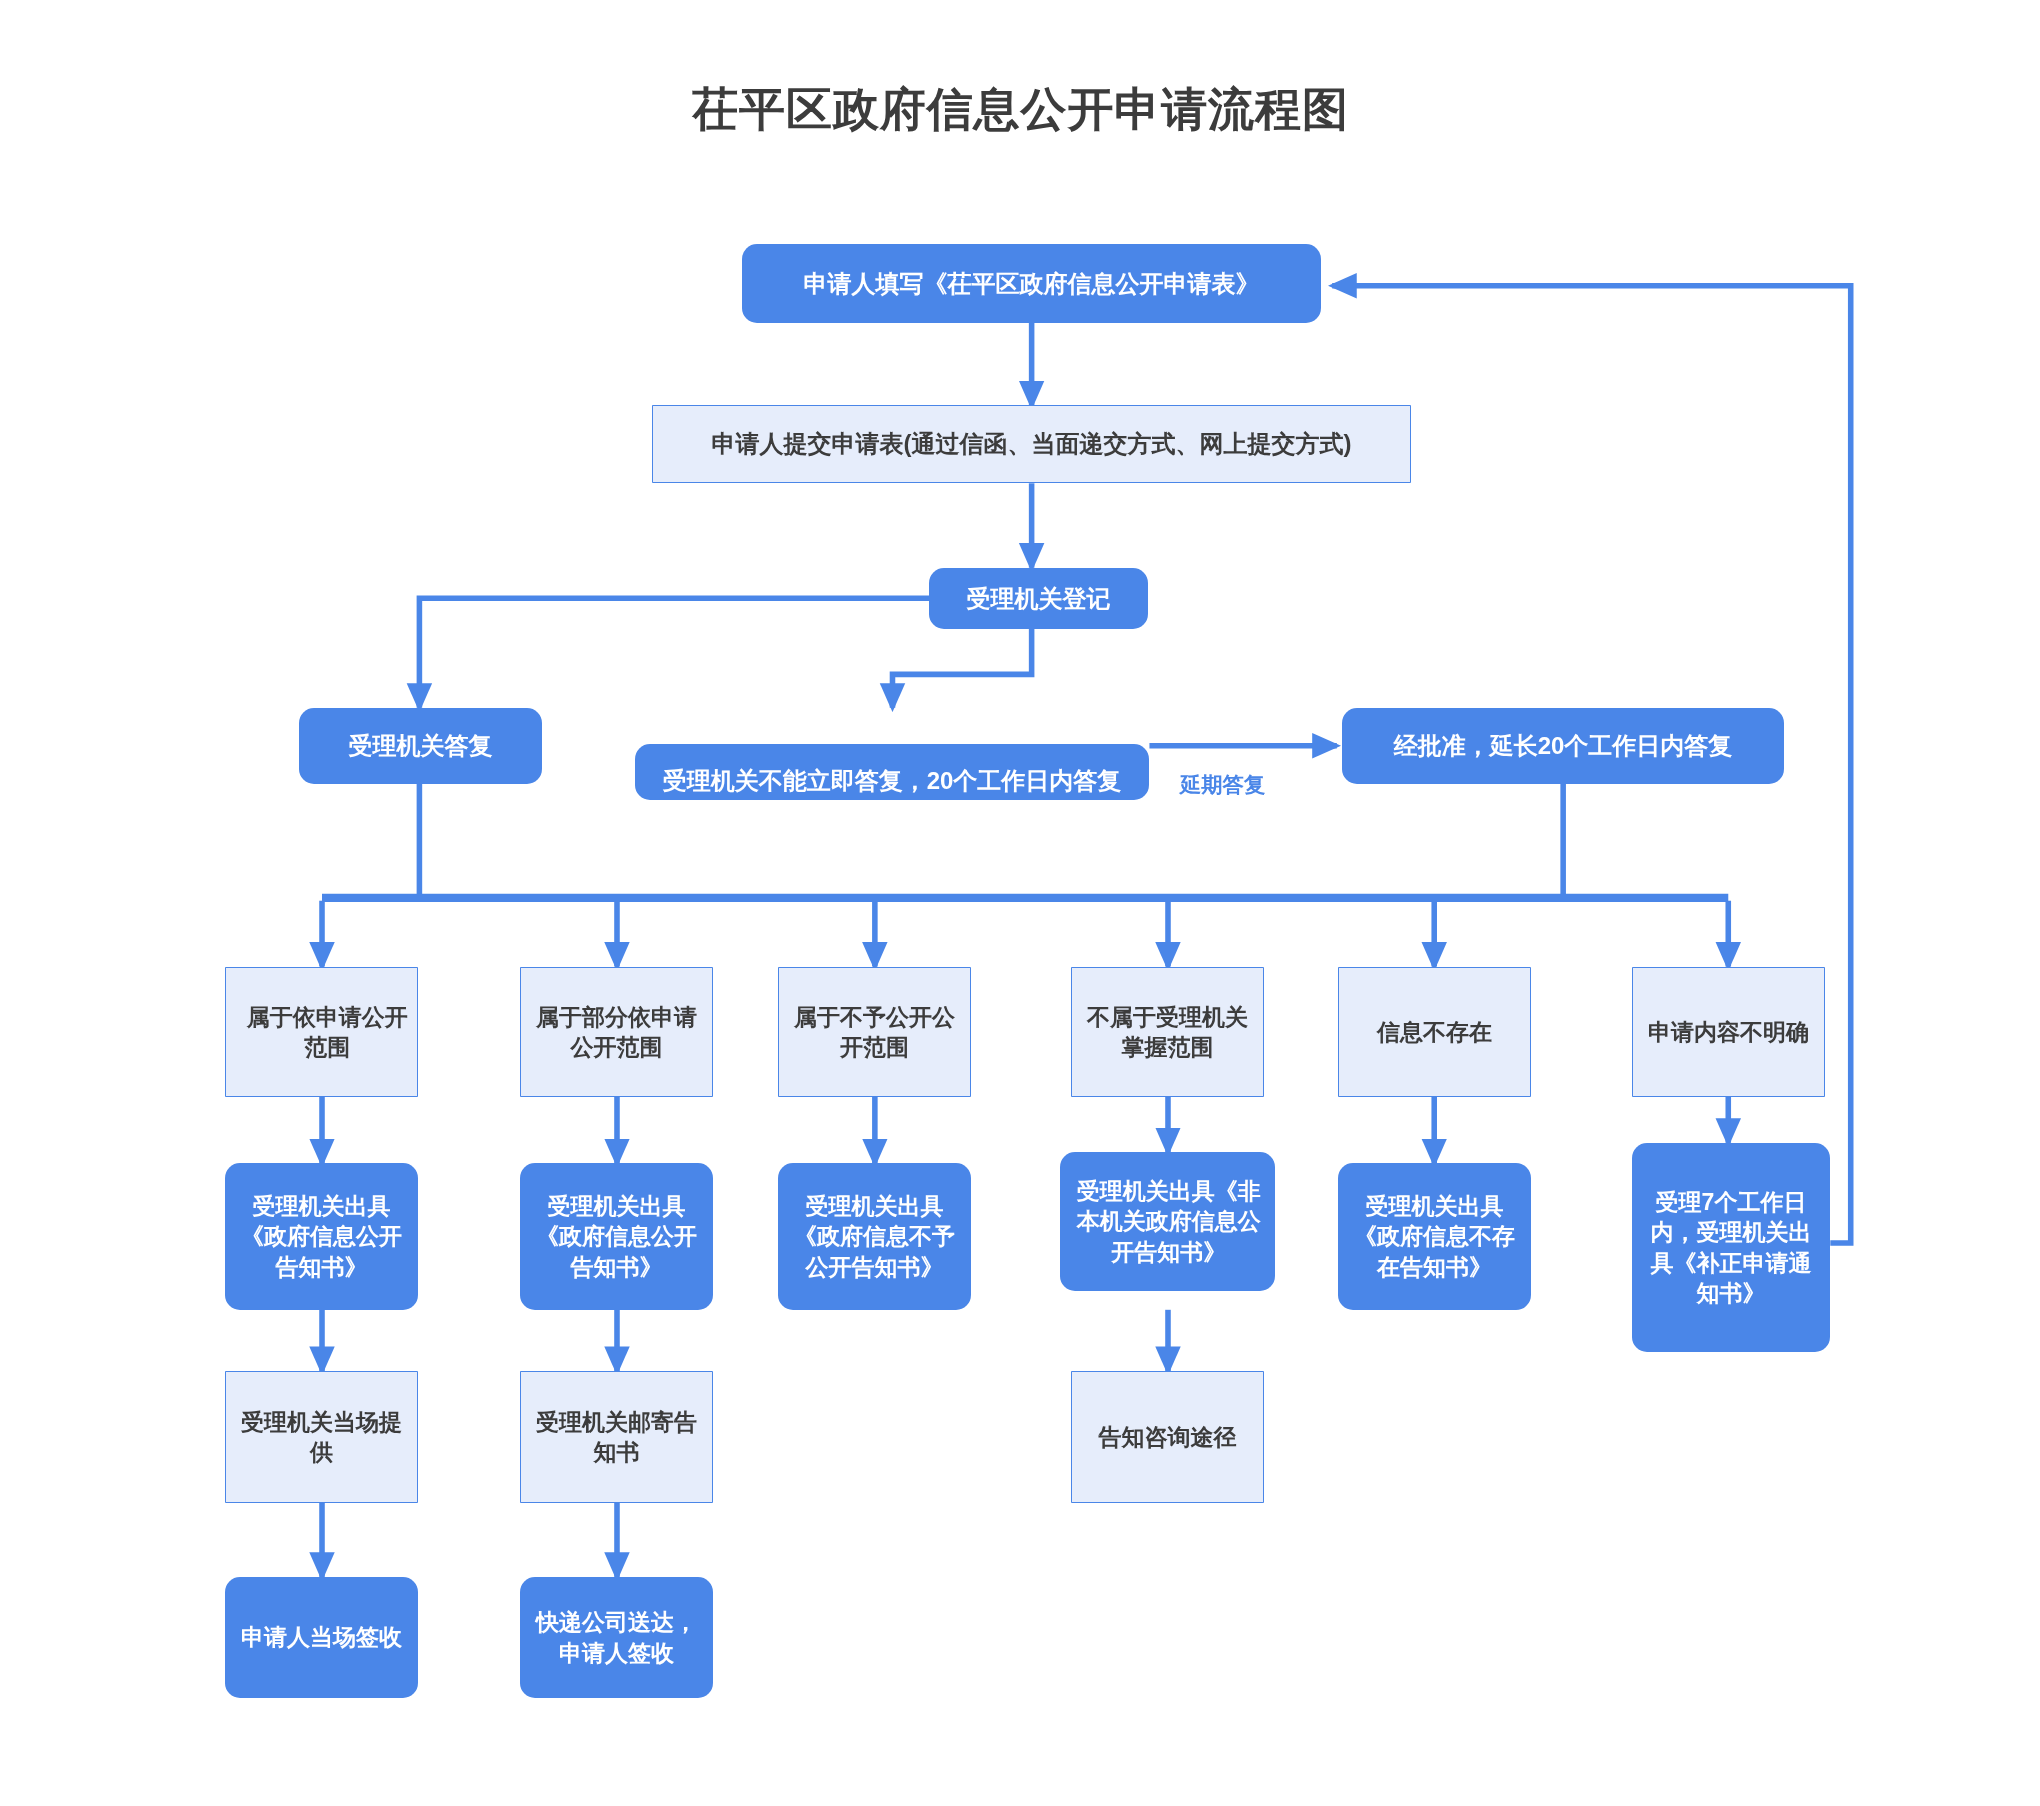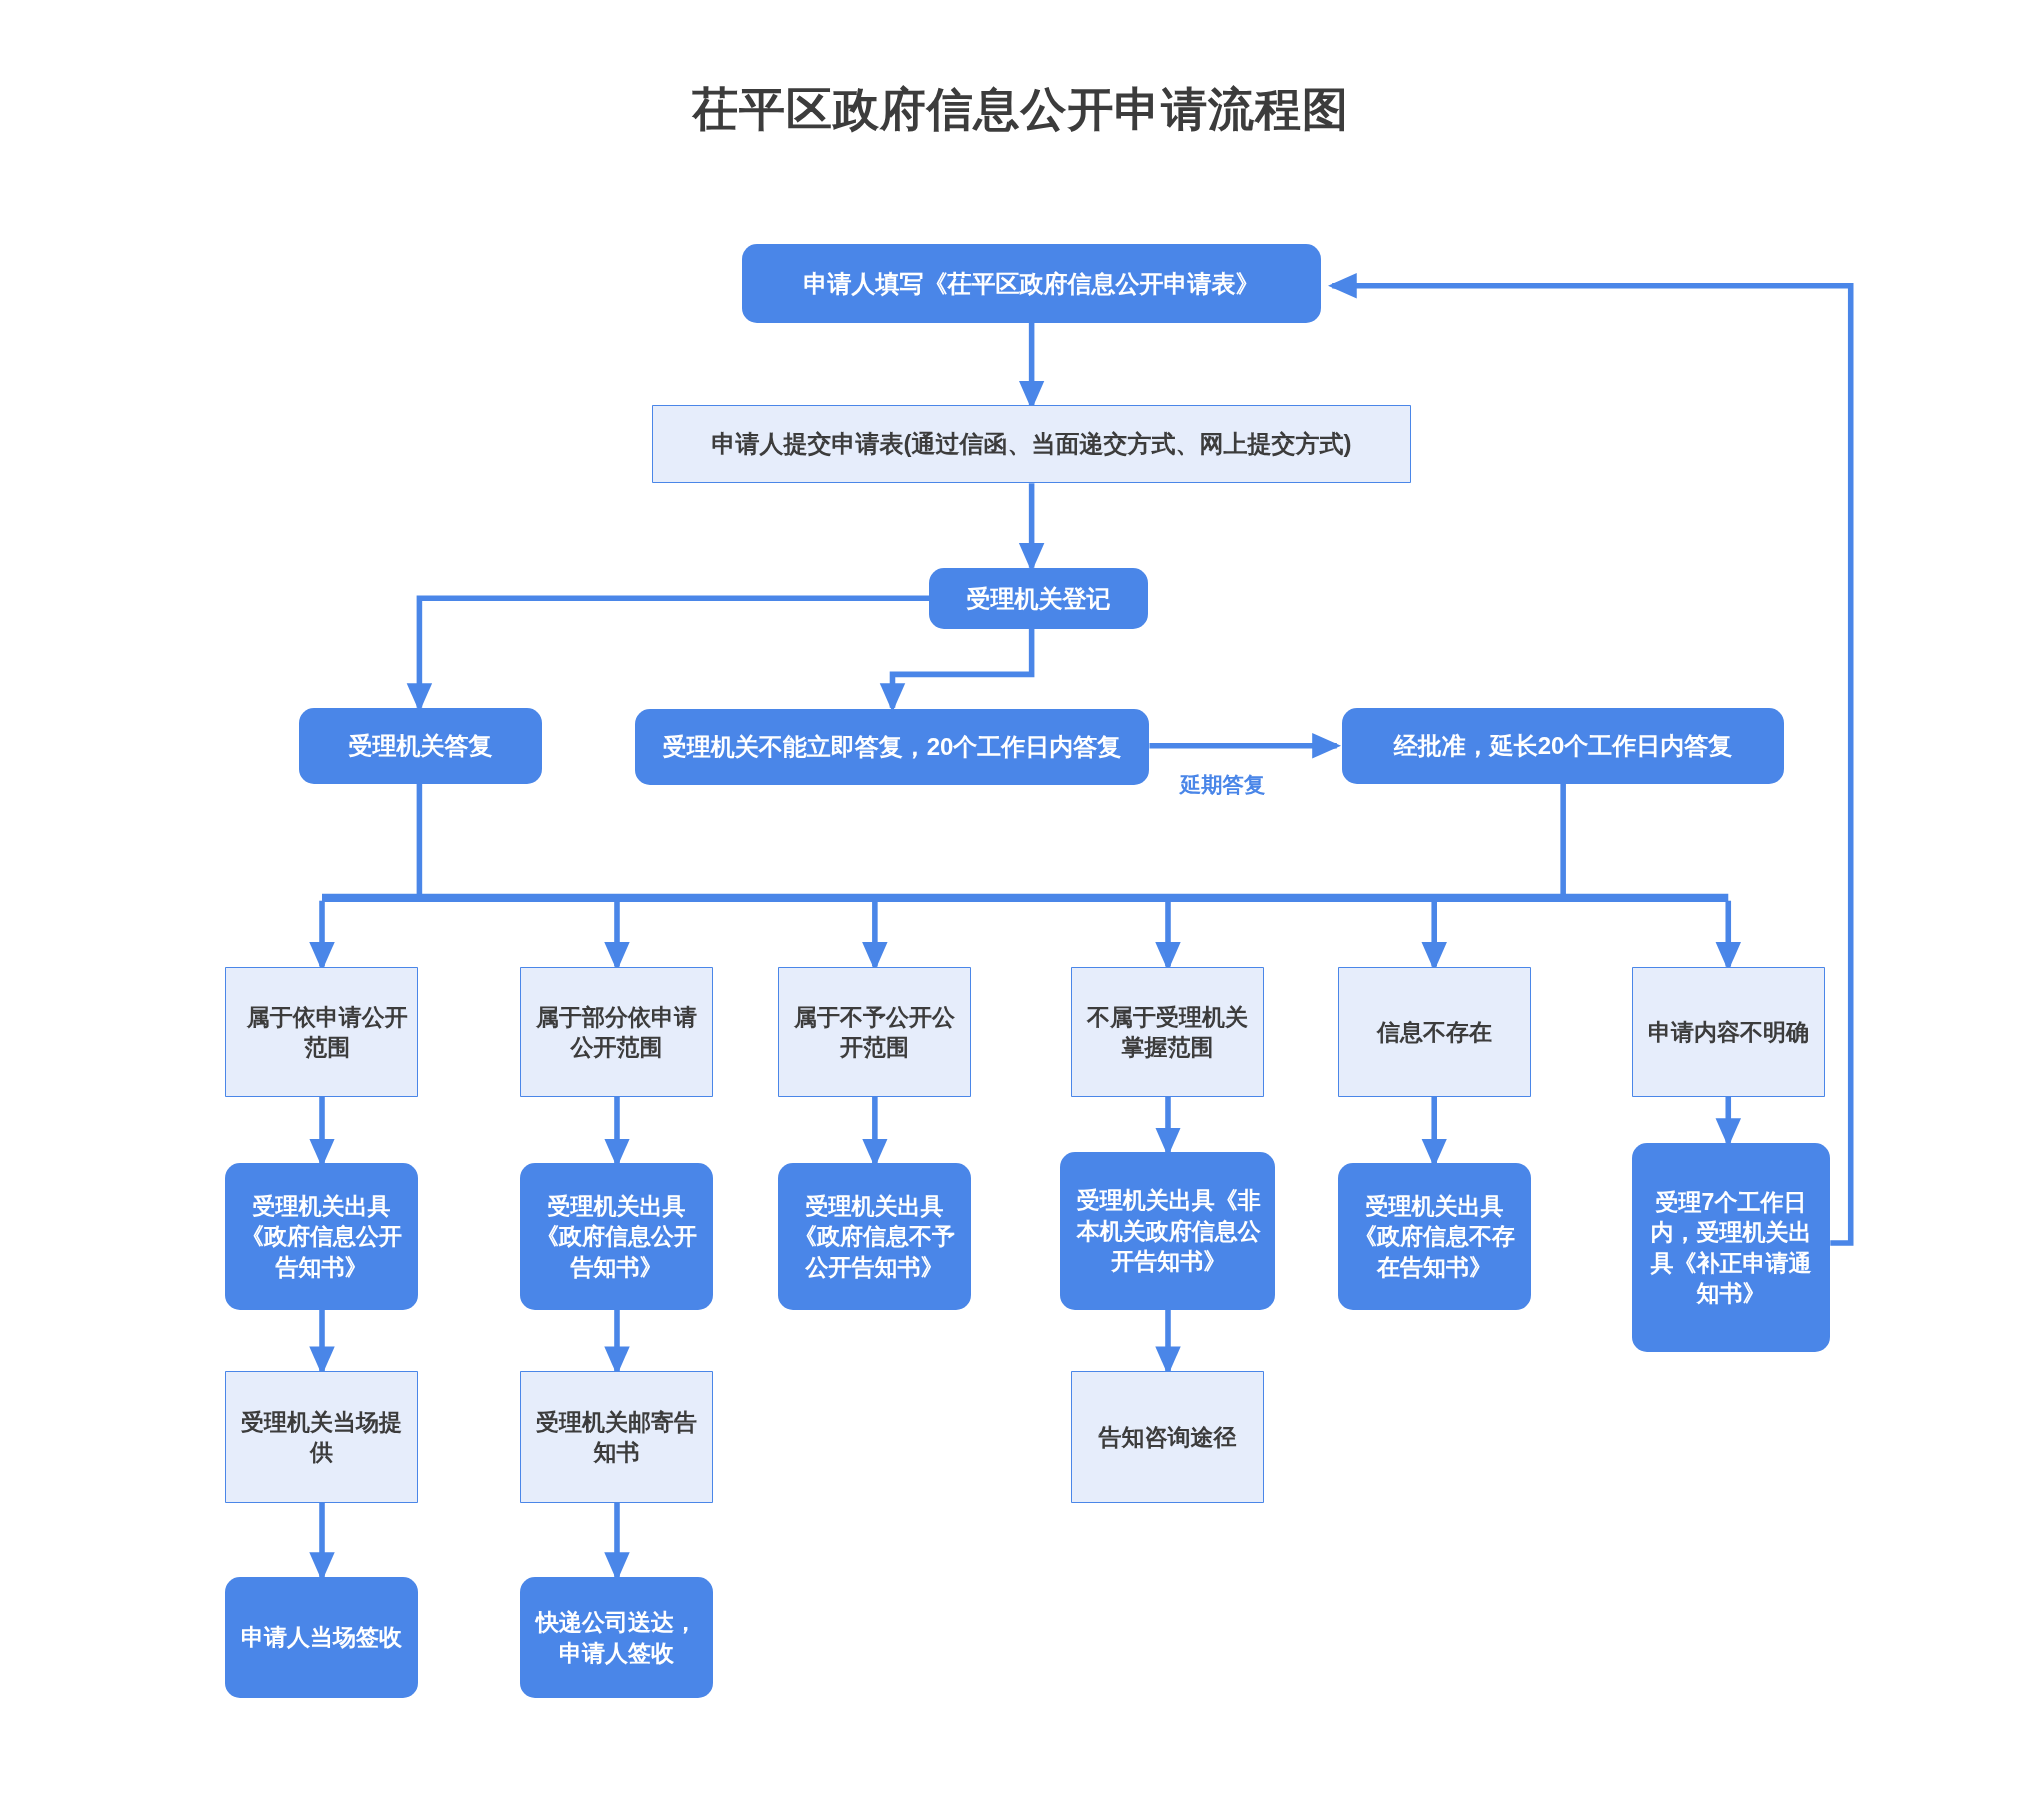--- a/index.html
+++ b/index.html
@@ -122,21 +122,21 @@
   </div>
 
   <div class="node solid" style="left:929px; top:568px; width:219px; height:61px; font-size:24px;">
     <span class="txt">受理机关登记</span>
   </div>
 
   <div class="node solid" style="left:299px; top:708px; width:243px; height:76px; font-size:24px;">
     <span class="txt">受理机关答复</span>
   </div>
 
-  <div class="node solid" style="left:635px; top:709px; width:514px; height:76px; font-size:24px;">
+  <div class="node solid" style="left:635px; top:744px; width:514px; height:56px; font-size:24px;align-items:flex-end;">
     <span class="txt">受理机关不能立即答复，20个工作日内答复</span>
   </div>
 
   <div class="edge-label" style="left:1180px; top:724px;margin-top:46px;">延期答复</div>
 
   <div class="node solid" style="left:1342px; top:708px; width:442px; height:76px; font-size:24px;">
     <span class="txt">经批准，延长20个工作日内答复</span>
   </div>
 
   <div class="node outline" style="left:225px; top:967px; width:193px; height:130px; font-size:23px;padding-left:19px;">
@@ -170,21 +170,21 @@
   <div class="node solid" style="left:520px; top:1163px; width:193px; height:147px; font-size:23px;">
     <span class="txt">受理机关出具
 《政府信息公开
 告知书》</span>
   </div>
   <div class="node solid" style="left:778px; top:1163px; width:193px; height:147px; font-size:23px;">
     <span class="txt">受理机关出具
 《政府信息不予
 公开告知书》</span>
   </div>
-  <div class="node solid" style="left:1060px; top:1152px; width:215px; height:158px; font-size:23px;padding-left:10px;">
+  <div class="node solid" style="left:1060px; top:1152px; width:215px; height:139px; font-size:23px;padding-left:10px;">
     <span class="txt">受理机关出具《非
 本机关政府信息公
 开告知书》</span>
   </div>
   <div class="node solid" style="left:1338px; top:1163px; width:193px; height:147px; font-size:23px;">
     <span class="txt">受理机关出具
 《政府信息不存
 在告知书》</span>
   </div>
   <div class="node solid" style="left:1632px; top:1143px; width:198px; height:209px; font-size:23px;">

